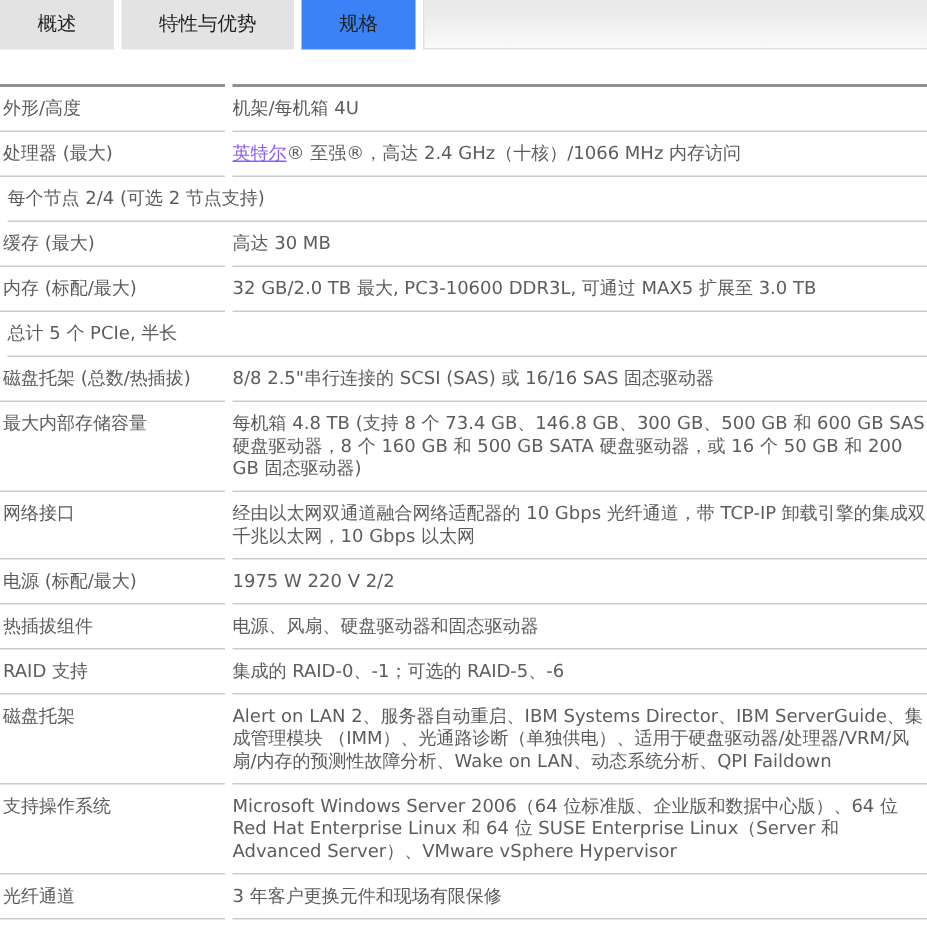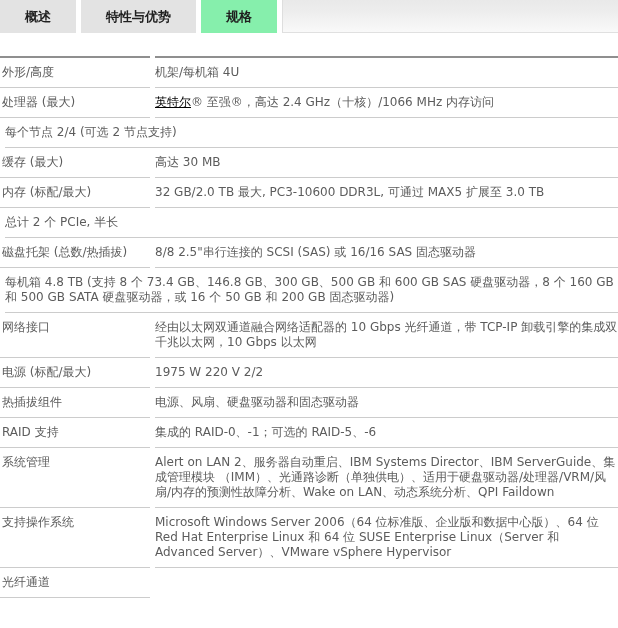--- a/index.html
+++ b/index.html
@@ -6,45 +6,45 @@
   body {
     width:618px; height:628px; overflow:hidden;
     font-family:"DejaVu Sans","Liberation Sans",sans-serif;
     font-size:12px; color:#5c5c5c;
   }
 
   
   .tabbar { display:flex; height:33px; align-items:stretch; }
   .tab {
     background:#e3e3e3;
-    color:#1f1f1f; font-weight:bold; font-size:13px;
+    color:#1f1f1f; font-weight:normal; font-size:13px;
     line-height:33px; padding:0 25px; margin-right:5px;
     white-space:nowrap; cursor:pointer; flex:0 0 auto;
   }
-  .tab.active { background:#86efac; }
+  .tab.active { background:#3b82f6; }
   .tab-filler {
     flex:1 1 auto;
     background:linear-gradient(180deg,#e9e9e9 0%,#ededed 35%,#f9f9f9 100%);
     border-bottom:1px solid #e0e0e0;
     border-left:1px solid #dedede;
   }
 
   
   .spec-table { margin-top:23px; }
   .spec-row { display:flex; align-items:stretch; }
   .cell {
     border-bottom:1px solid #cccccc;
     padding:7px 0 7px 0; line-height:15px;
   }
   .spec-row:first-child .cell { border-top:2px solid #8f8f8f; }
   .cell.label { width:148px; flex:0 0 148px; padding-left:2px; }
   .col-gap { width:5px; flex:0 0 5px; }
   .cell.value { flex:1 1 auto; }
 
-  a.intel-link { color:#000000; text-decoration:underline; cursor:pointer; }
+  a.intel-link { color:#8b5cf6; text-decoration:underline; cursor:pointer; }
 </style>
 </head>
 <body>
 
 <div class="tabbar" id="tabbar">
 
   <div class="tab">概述</div>
     <div class="tab">特性与优势</div>
     <div class="tab active">规格</div>
     <div class="tab-filler" id="tabfiller"></div>
@@ -71,28 +71,29 @@
       <div class="col-gap"></div>
       <div class="cell value">高达 30 MB</div>
     </div>
     <div class="spec-row">
       <div class="cell label">内存 (标配/最大)</div>
       <div class="col-gap"></div>
       <div class="cell value">32 GB/2.0 TB 最大, PC3-10600 DDR3L, 可通过 MAX5 扩展至 3.0 TB</div>
     </div>
     <div class="spec-row">
       <div class="col-gap"></div>
-      <div class="cell value">总计 2 个 PCIe, 半长</div>
+      <div class="cell value">总计 5 个 PCIe, 半长</div>
     </div>
     <div class="spec-row">
       <div class="cell label">磁盘托架 (总数/热插拔)</div>
       <div class="col-gap"></div>
       <div class="cell value">8/8 2.5"串行连接的 SCSI (SAS) 或 16/16 SAS 固态驱动器</div>
     </div>
     <div class="spec-row">
+      <div class="cell label">最大内部存储容量</div>
       <div class="col-gap"></div>
       <div class="cell value">每机箱 4.8 TB (支持 8 个 73.4 GB、146.8 GB、300 GB、500 GB 和 600 GB SAS 硬盘驱动器，8 个 160 GB 和 500 GB SATA 硬盘驱动器，或 16 个 50 GB 和 200 GB 固态驱动器)</div>
     </div>
     <div class="spec-row">
       <div class="cell label">网络接口</div>
       <div class="col-gap"></div>
       <div class="cell value">经由以太网双通道融合网络适配器的 10 Gbps 光纤通道，带 TCP-IP 卸载引擎的集成双千兆以太网，10 Gbps 以太网</div>
     </div>
     <div class="spec-row">
       <div class="cell label">电源 (标配/最大)</div>
@@ -103,26 +104,27 @@
       <div class="cell label">热插拔组件</div>
       <div class="col-gap"></div>
       <div class="cell value">电源、风扇、硬盘驱动器和固态驱动器</div>
     </div>
     <div class="spec-row">
       <div class="cell label">RAID 支持</div>
       <div class="col-gap"></div>
       <div class="cell value">集成的 RAID-0、-1；可选的 RAID-5、-6</div>
     </div>
     <div class="spec-row">
-      <div class="cell label">系统管理</div>
+      <div class="cell label">磁盘托架</div>
       <div class="col-gap"></div>
       <div class="cell value">Alert on LAN 2、服务器自动重启、IBM Systems Director、IBM ServerGuide、集成管理模块 （IMM）、光通路诊断（单独供电）、适用于硬盘驱动器/处理器/VRM/风扇/内存的预测性故障分析、Wake on LAN、动态系统分析、QPI Faildown</div>
     </div>
     <div class="spec-row">
       <div class="cell label">支持操作系统</div>
       <div class="col-gap"></div>
       <div class="cell value">Microsoft Windows Server 2006（64 位标准版、企业版和数据中心版）、64 位 Red Hat Enterprise Linux 和 64 位 SUSE Enterprise Linux（Server 和 Advanced Server）、VMware vSphere Hypervisor</div>
     </div>
     <div class="spec-row">
       <div class="cell label">光纤通道</div>
       <div class="col-gap"></div>
+      <div class="cell value">3 年客户更换元件和现场有限保修</div>
     </div>
   </div>
 
 </body></html>

